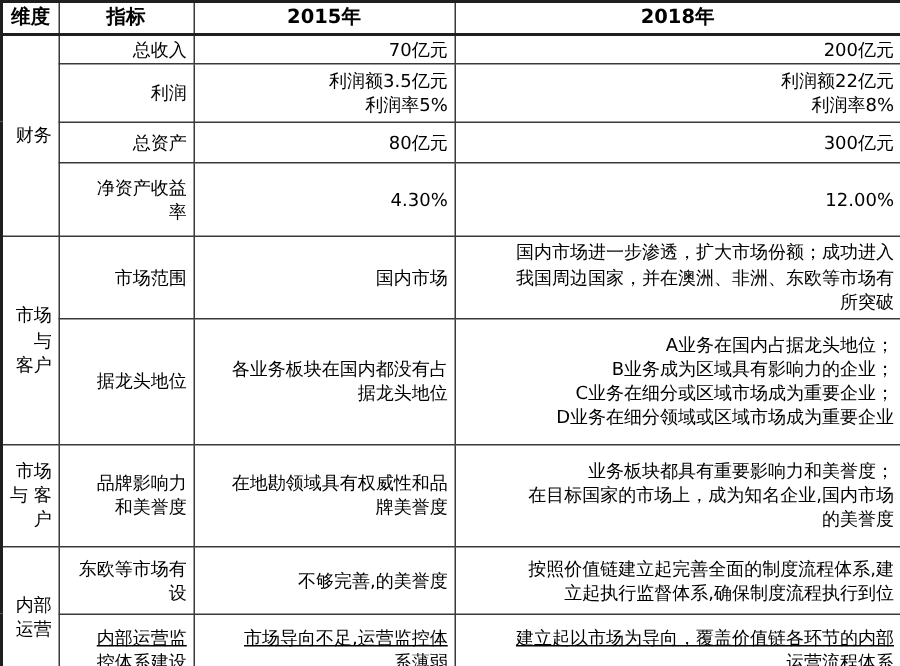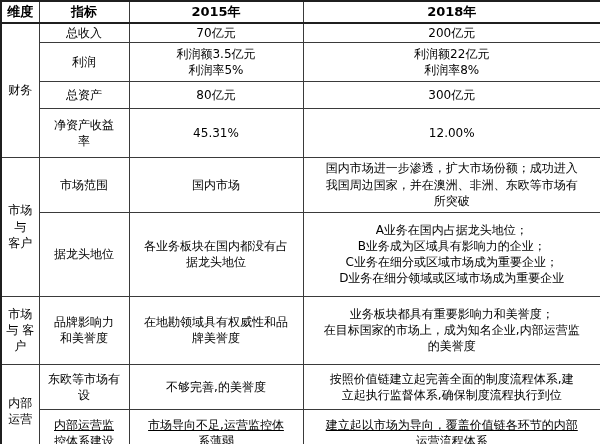--- a/index.html
+++ b/index.html
@@ -19,21 +19,21 @@
     font-family: "DejaVu Sans", "Liberation Sans", sans-serif;
     font-size: 12px;
     color: #000000;
     border: 2px solid #1f1f1f;
   }
   table.cmp th,
   table.cmp td {
     border: 1px solid #3a3a3a;
     padding: 1px 4px;
     vertical-align: middle;
-    text-align: center;
+    text-align: right;
     white-space: pre-line;
     line-height: 1.35;
     overflow: hidden;
   }
   table.cmp th {
     font-size: 13px;
     font-weight: bold;
     text-align: center;
     white-space: nowrap;
     border-bottom: 2px solid #1f1f1f;
@@ -90,21 +90,21 @@
 
   <tr class="h-r2">
     <td>总资产</td>
     <td>80亿元</td>
     <td>300亿元</td>
   </tr>
 
   <tr class="h-r3">
     <td>净资产收益
 率</td>
-    <td>45.31%</td>
+    <td>4.30%</td>
     <td>12.00%</td>
   </tr>
 
   <tr class="h-r4">
     <td class="dim" rowspan="2">市场
 与
 客户</td>
     <td>市场范围</td>
     <td>国内市场</td>
     <td>国内市场进一步渗透，扩大市场份额；成功进入
@@ -124,21 +124,21 @@
 
   <tr class="h-r6">
     <td class="dim">市场
 与 客
 户</td>
     <td>品牌影响力
 和美誉度</td>
     <td>在地勘领域具有权威性和品
 牌美誉度</td>
     <td>业务板块都具有重要影响力和美誉度；
-在目标国家的市场上，成为知名企业,内部运营监
+在目标国家的市场上，成为知名企业,国内市场
 的美誉度</td>
   </tr>
 
   <tr class="h-r7">
     <td class="dim" rowspan="2">内部
 运营</td>
     <td>东欧等市场有
 设</td>
     <td>不够完善,的美誉度</td>
     <td>按照价值链建立起完善全面的制度流程体系,建

